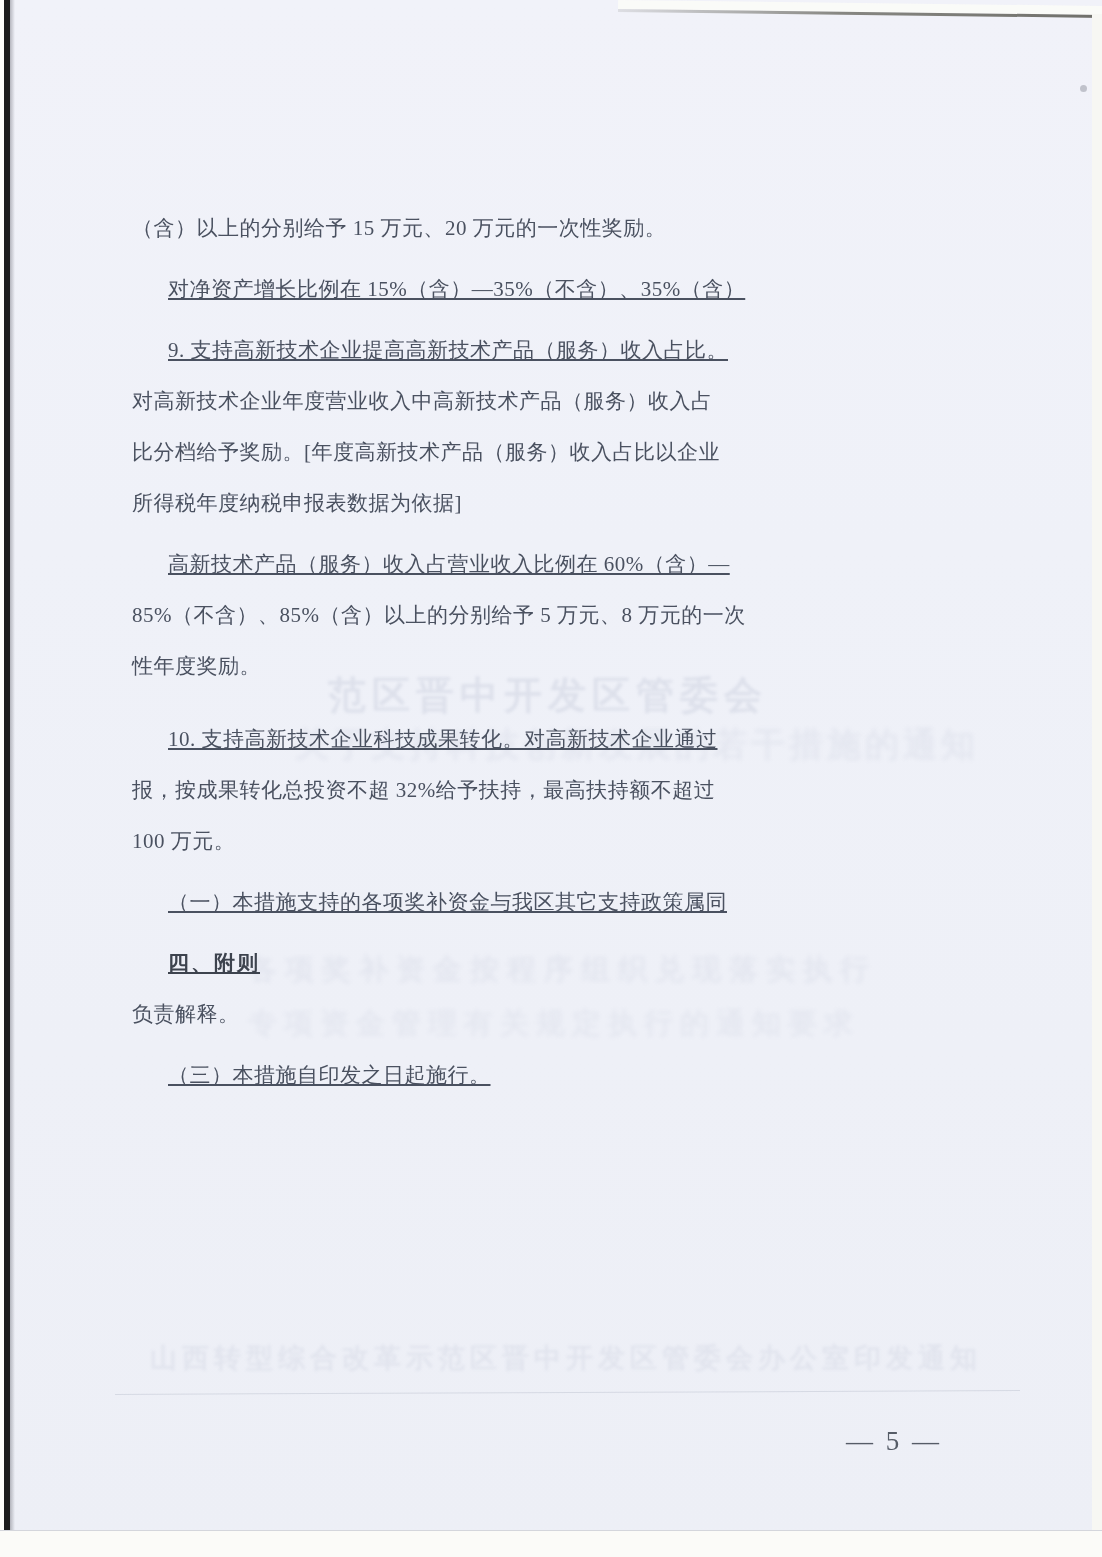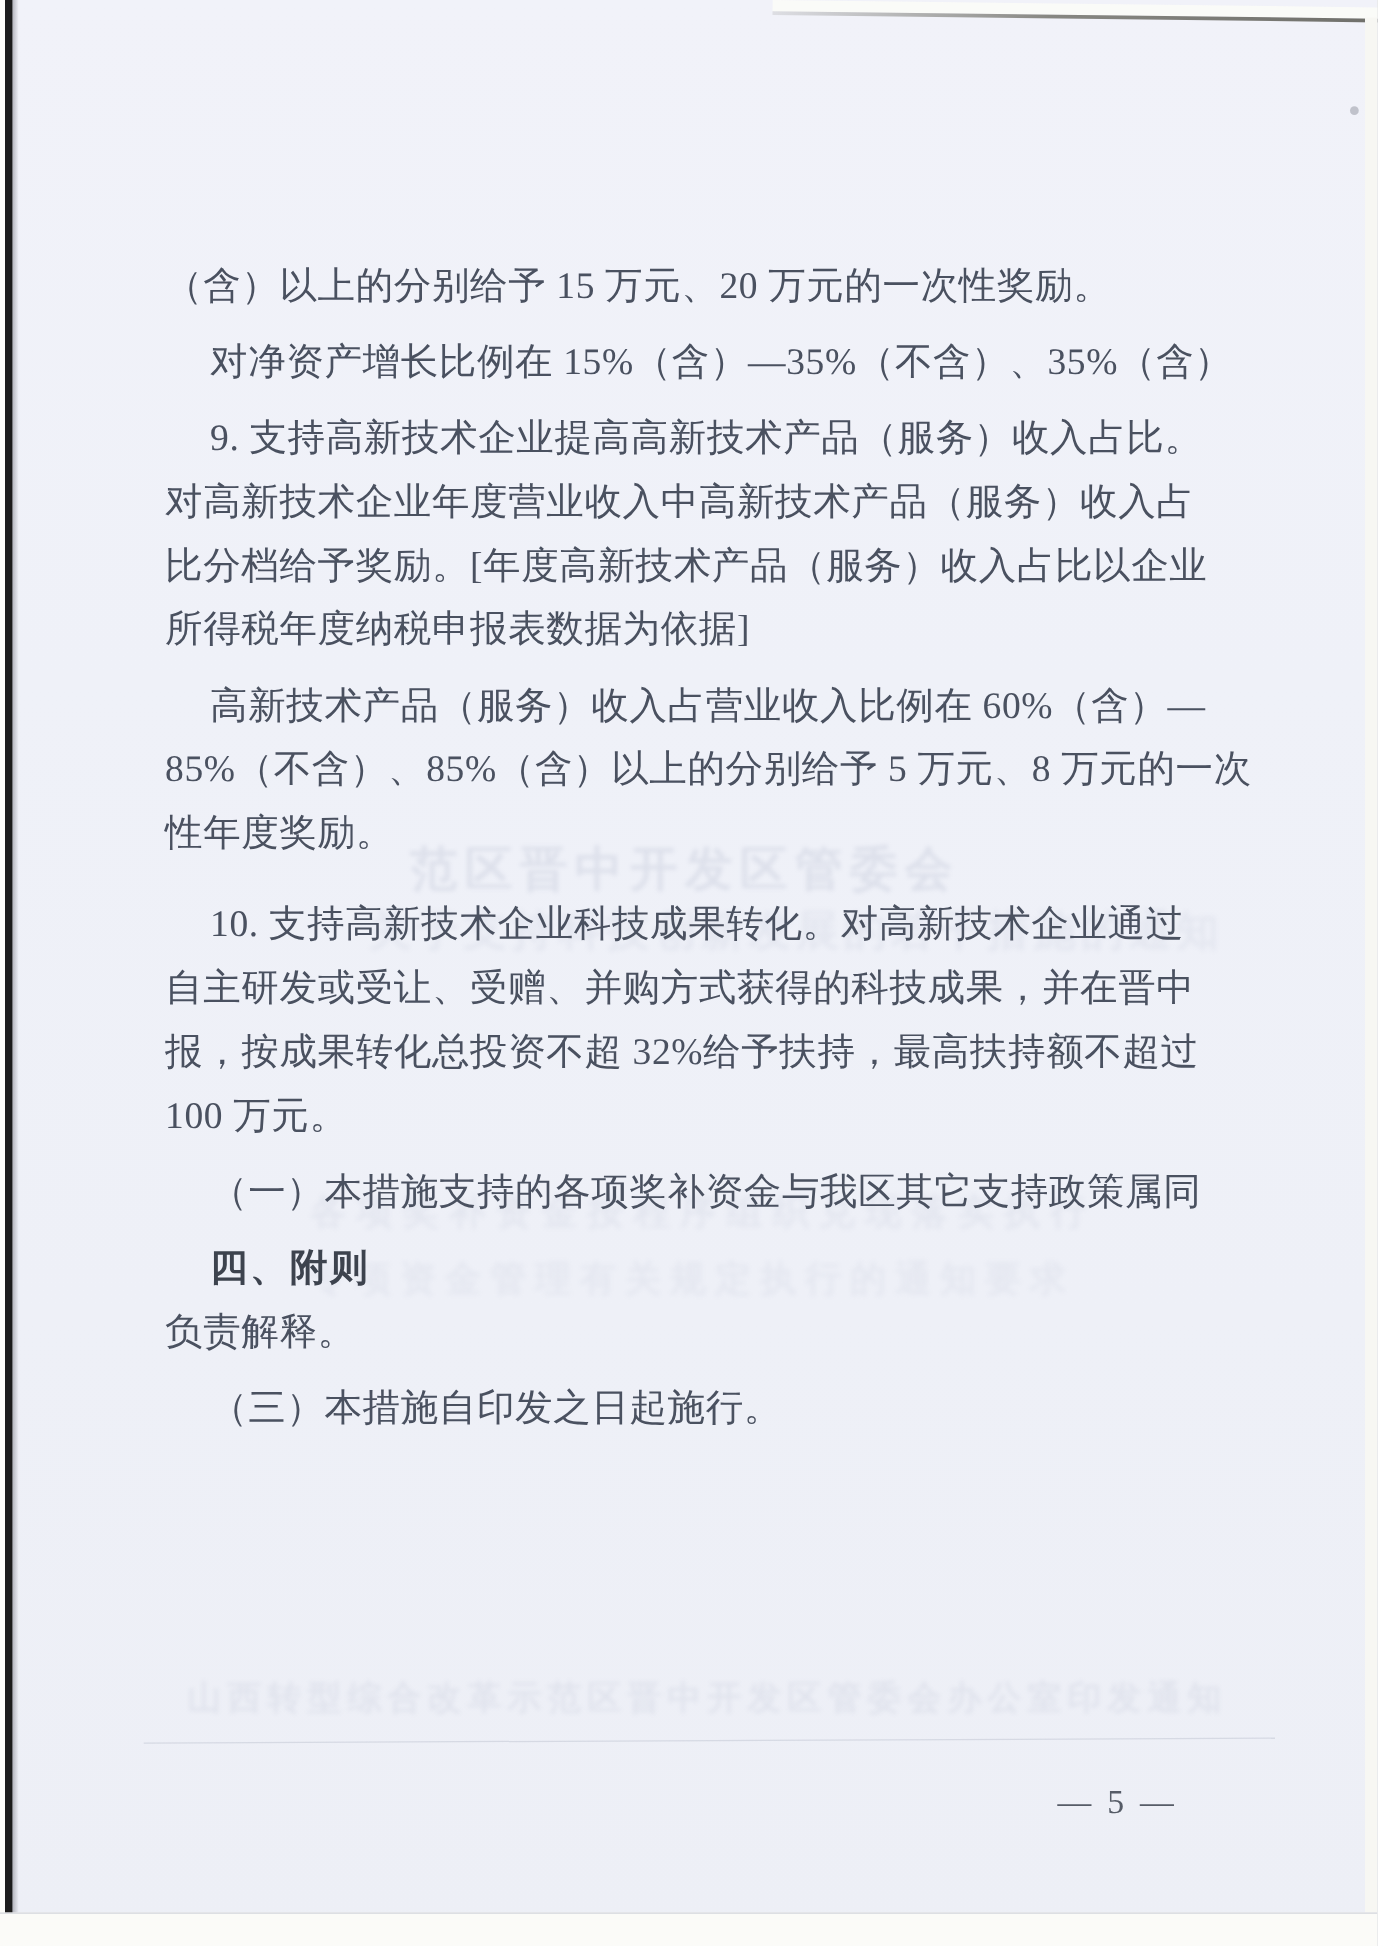--- a/index.html
+++ b/index.html
@@ -25,24 +25,24 @@
   .scanline-top-light{position:absolute;left:618px;top:0;width:492px;height:9px;
     background:rgba(252,252,248,.8);transform:rotate(0.7deg);transform-origin:left bottom;}
   .crease{position:absolute;left:115px;top:1392px;width:905px;height:1px;
     background:rgba(155,160,178,.28);transform:rotate(-0.25deg);}
   .speck{position:absolute;left:1080px;top:85px;width:7px;height:7px;border-radius:50%;
     background:#b7bac3;opacity:.85;}
 
   
   .content{
     position:absolute;left:132px;top:203px;width:840px;
-    font-size:30px;color:#4a5160;letter-spacing:.5px;
+    font-size:21px;color:#4a5160;letter-spacing:.5px;
   }
   .l{height:51px;line-height:51px;white-space:nowrap;}
-  .in{padding-left:36px;}
+  .in{padding-left:36px;text-decoration:underline;}
   .p{margin-top:10px;}
   .pl{margin-top:22px;}
   .h{font-weight:bold;color:#3d434e;letter-spacing:2px;}
 
   .page-number{
     position:absolute;left:846px;top:1426px;
     font-size:27px;color:#565c67;letter-spacing:3px;white-space:nowrap;
   }
 
   
@@ -78,21 +78,20 @@
     <div class="l">（含）以上的分别给予 15 万元、20 万元的一次性奖励。</div>
     <div class="l p in">对净资产增长比例在 15%（含）—35%（不含）、35%（含）</div>
     <div class="l p in">9. 支持高新技术企业提高高新技术产品（服务）收入占比。</div>
     <div class="l">对高新技术企业年度营业收入中高新技术产品（服务）收入占</div>
     <div class="l">比分档给予奖励。[年度高新技术产品（服务）收入占比以企业</div>
     <div class="l">所得税年度纳税申报表数据为依据]</div>
     <div class="l p in">高新技术产品（服务）收入占营业收入比例在 60%（含）—</div>
     <div class="l">85%（不含）、85%（含）以上的分别给予 5 万元、8 万元的一次</div>
     <div class="l">性年度奖励。</div>
     <div class="l pl in">10. 支持高新技术企业科技成果转化。对高新技术企业通过</div>
-    <div class="l">自主研发或受让、受赠、并购方式获得的科技成果，并在晋中</div>
     <div class="l">报，按成果转化总投资不超 32%给予扶持，最高扶持额不超过</div>
     <div class="l">100 万元。</div>
     <div class="l p in">（一）本措施支持的各项奖补资金与我区其它支持政策属同</div>
     <div class="l p in h">四、附则</div>
     <div class="l">负责解释。</div>
     <div class="l p in">（三）本措施自印发之日起施行。</div>
   </div>
 
   <div class="page-number">— 5 —</div>
 

